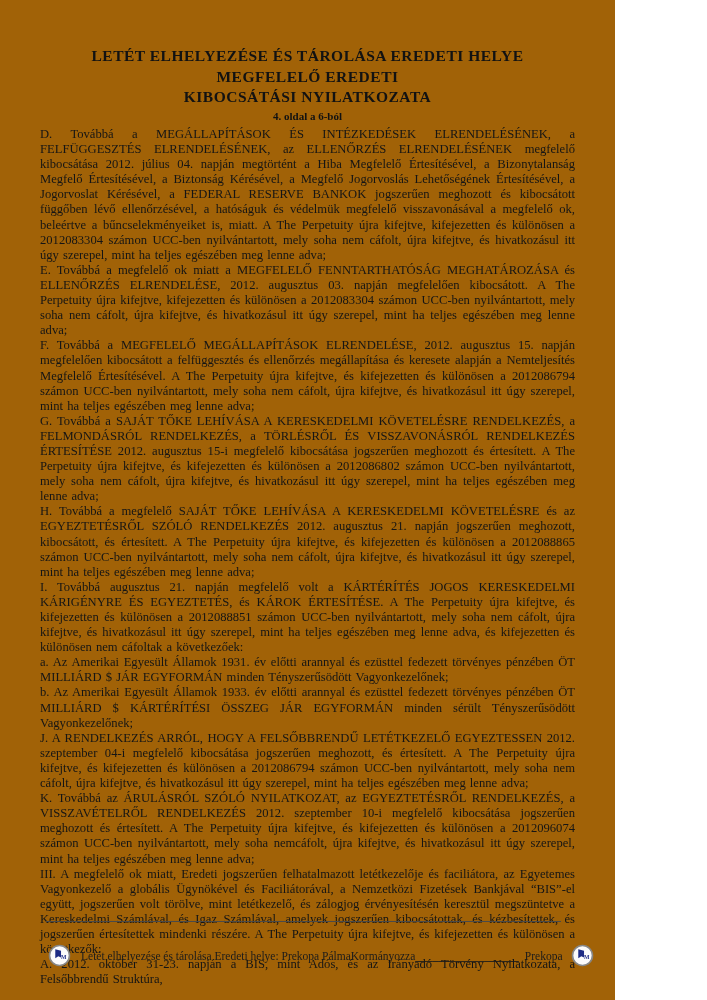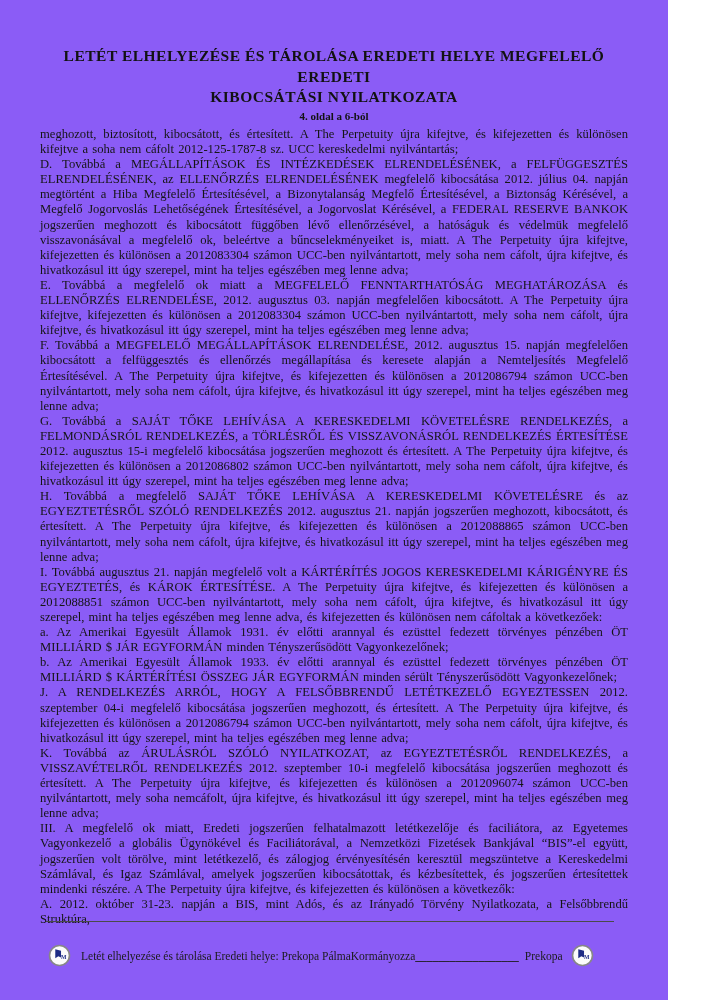--- a/index.html
+++ b/index.html
@@ -1,19 +1,19 @@
 <!DOCTYPE html>
 <html lang="hu"><head>
 <meta charset="utf-8">
 <style>
   html,body { margin:0; padding:0; background:#ffffff; }
   .page {
     position:relative;
-    width:668px; height:1000px;
-    background:#8b5cf6;
+    width:615px; height:1000px;
+    background:#a16207;
     font-family:"Liberation Serif","DejaVu Serif",serif;
     color:#151515;
     overflow:hidden;
     box-sizing:border-box;
   }
   .doc-header { position:absolute; top:46px; left:40px; right:40px; text-align:center; }
   .doc-title {
     margin:0; font-size:15.5px; line-height:20.5px; font-weight:bold;
     letter-spacing:0.5px; color:#121212;
   }
@@ -47,21 +47,20 @@
 
   <header class="doc-header">
     <h1 class="doc-title">
       <span>LETÉT ELHELYEZÉSE ÉS TÁROLÁSA EREDETI HELYE MEGFELELŐ EREDETI</span><br>
       <span>KIBOCSÁTÁSI NYILATKOZATA</span>
     </h1>
     <div class="page-indicator">4. oldal a 6-ból</div>
   </header>
 
   <main class="doc-body">
-    <p>meghozott, biztosított, kibocsátott, és értesített. A The Perpetuity újra kifejtve, és kifejezetten és különösen kifejtve a soha nem cáfolt 2012-125-1787-8 sz. UCC kereskedelmi nyilvántartás;</p>
     <p>D. Továbbá a MEGÁLLAPÍTÁSOK ÉS INTÉZKEDÉSEK ELRENDELÉSÉNEK, a FELFÜGGESZTÉS ELRENDELÉSÉNEK, az ELLENŐRZÉS ELRENDELÉSÉNEK megfelelő kibocsátása 2012. július 04. napján megtörtént a Hiba Megfelelő Értesítésével, a Bizonytalanság Megfelő Értesítésével, a Biztonság Kérésével, a Megfelő Jogorvoslás Lehetőségének Értesítésével, a Jogorvoslat Kérésével, a FEDERAL RESERVE BANKOK jogszerűen meghozott és kibocsátott függőben lévő ellenőrzésével, a hatóságuk és védelmük megfelelő visszavonásával a megfelelő ok, beleértve a bűncselekményeiket is, miatt. A The Perpetuity újra kifejtve, kifejezetten és különösen a 2012083304 számon UCC-ben nyilvántartott, mely soha nem cáfolt, újra kifejtve, és hivatkozásul itt úgy szerepel, mint ha teljes egészében meg lenne adva;</p>
     <p>E. Továbbá a megfelelő ok miatt a MEGFELELŐ FENNTARTHATÓSÁG MEGHATÁROZÁSA és ELLENŐRZÉS ELRENDELÉSE, 2012. augusztus 03. napján megfelelően kibocsátott. A The Perpetuity újra kifejtve, kifejezetten és különösen a 2012083304 számon UCC-ben nyilvántartott, mely soha nem cáfolt, újra kifejtve, és hivatkozásul itt úgy szerepel, mint ha teljes egészében meg lenne adva;</p>
     <p>F. Továbbá a MEGFELELŐ MEGÁLLAPÍTÁSOK ELRENDELÉSE, 2012. augusztus 15. napján megfelelően kibocsátott a felfüggesztés és ellenőrzés megállapítása és keresete alapján a Nemteljesítés Megfelelő Értesítésével. A The Perpetuity újra kifejtve, és kifejezetten és különösen a 2012086794 számon UCC-ben nyilvántartott, mely soha nem cáfolt, újra kifejtve, és hivatkozásul itt úgy szerepel, mint ha teljes egészében meg lenne adva;</p>
     <p>G. Továbbá a SAJÁT TŐKE LEHÍVÁSA A KERESKEDELMI KÖVETELÉSRE RENDELKEZÉS, a FELMONDÁSRÓL RENDELKEZÉS, a TÖRLÉSRŐL ÉS VISSZAVONÁSRÓL RENDELKEZÉS ÉRTESÍTÉSE 2012. augusztus 15-i megfelelő kibocsátása jogszerűen meghozott és értesített. A The Perpetuity újra kifejtve, és kifejezetten és különösen a 2012086802 számon UCC-ben nyilvántartott, mely soha nem cáfolt, újra kifejtve, és hivatkozásul itt úgy szerepel, mint ha teljes egészében meg lenne adva;</p>
     <p>H. Továbbá a megfelelő SAJÁT TŐKE LEHÍVÁSA A KERESKEDELMI KÖVETELÉSRE és az EGYEZTETÉSRŐL SZÓLÓ RENDELKEZÉS 2012. augusztus 21. napján jogszerűen meghozott, kibocsátott, és értesített. A The Perpetuity újra kifejtve, és kifejezetten és különösen a 2012088865 számon UCC-ben nyilvántartott, mely soha nem cáfolt, újra kifejtve, és hivatkozásul itt úgy szerepel, mint ha teljes egészében meg lenne adva;</p>
     <p>I. Továbbá augusztus 21. napján megfelelő volt a KÁRTÉRÍTÉS JOGOS KERESKEDELMI KÁRIGÉNYRE ÉS EGYEZTETÉS, és KÁROK ÉRTESÍTÉSE. A The Perpetuity újra kifejtve, és kifejezetten és különösen a 2012088851 számon UCC-ben nyilvántartott, mely soha nem cáfolt, újra kifejtve, és hivatkozásul itt úgy szerepel, mint ha teljes egészében meg lenne adva, és kifejezetten és különösen nem cáfoltak a következőek:</p>
     <p>a. Az Amerikai Egyesült Államok 1931. év előtti arannyal és ezüsttel fedezett törvényes pénzében ÖT MILLIÁRD $ JÁR EGYFORMÁN minden Tényszerűsödött Vagyonkezelőnek;</p>
     <p>b. Az Amerikai Egyesült Államok 1933. év előtti arannyal és ezüsttel fedezett törvényes pénzében ÖT MILLIÁRD $ KÁRTÉRÍTÉSI ÖSSZEG JÁR EGYFORMÁN minden sérült Tényszerűsödött Vagyonkezelőnek;</p>
     <p>J. A RENDELKEZÉS ARRÓL, HOGY A FELSŐBBRENDŰ LETÉTKEZELŐ EGYEZTESSEN 2012. szeptember 04-i megfelelő kibocsátása jogszerűen meghozott, és értesített. A The Perpetuity újra kifejtve, és kifejezetten és különösen a 2012086794 számon UCC-ben nyilvántartott, mely soha nem cáfolt, újra kifejtve, és hivatkozásul itt úgy szerepel, mint ha teljes egészében meg lenne adva;</p>
     <p>K. Továbbá az ÁRULÁSRÓL SZÓLÓ NYILATKOZAT, az EGYEZTETÉSRŐL RENDELKEZÉS, a VISSZAVÉTELRŐL RENDELKEZÉS 2012. szeptember 10-i megfelelő kibocsátása jogszerűen meghozott és értesített. A The Perpetuity újra kifejtve, és kifejezetten és különösen a 2012096074 számon UCC-ben nyilvántartott, mely soha nemcáfolt, újra kifejtve, és hivatkozásul itt úgy szerepel, mint ha teljes egészében meg lenne adva;</p>

